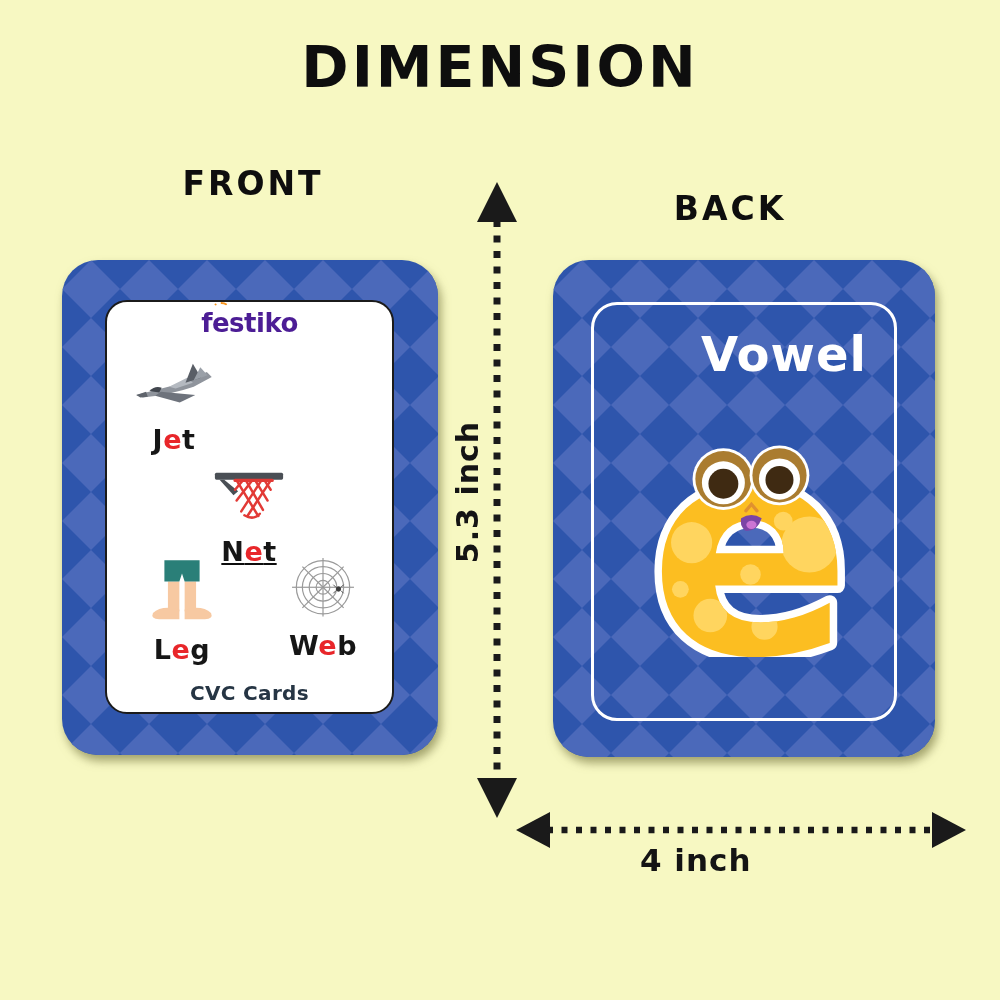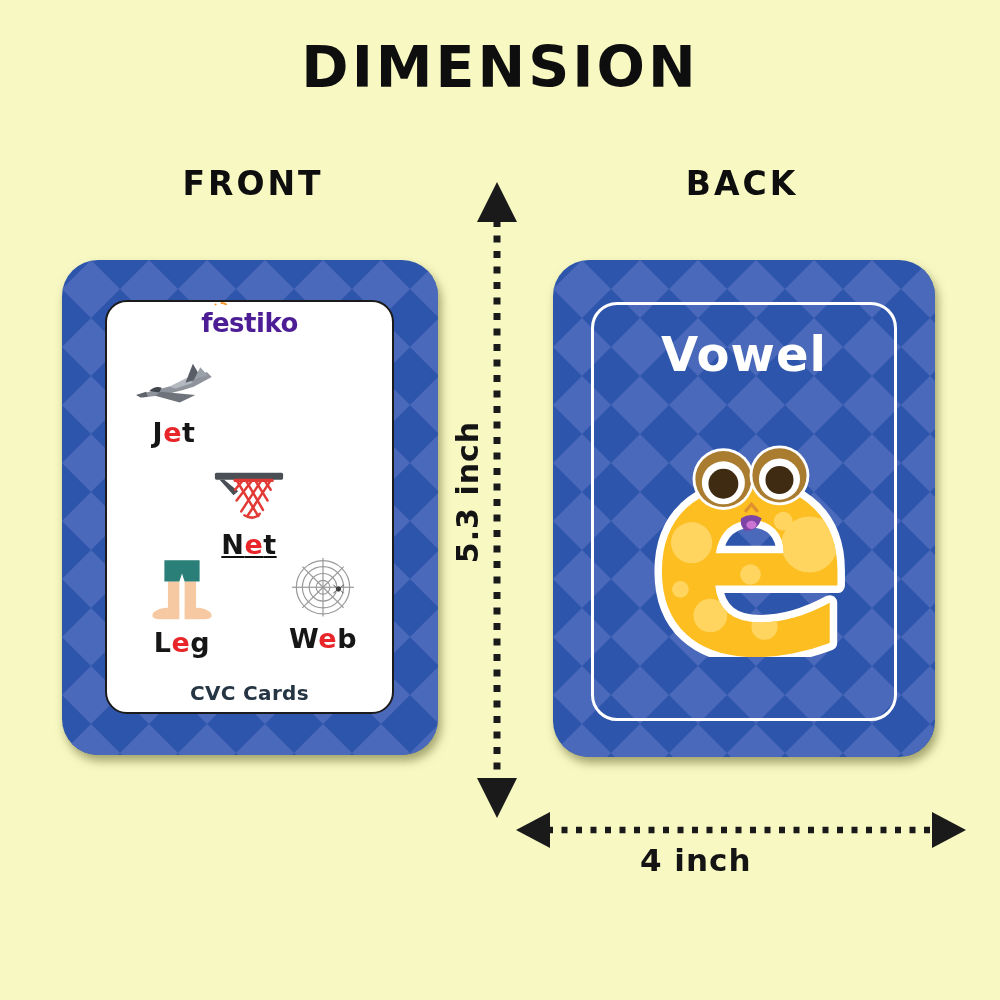--- a/index.html
+++ b/index.html
@@ -11,21 +11,21 @@
   }
   .title{
     position:absolute; left:0; top:34px; width:1000px;
     text-align:center; font-size:57px; font-weight:bold; letter-spacing:3px;
   }
   .side-label{
     position:absolute; top:164px; width:300px; text-align:center;
     font-size:33px; font-weight:bold; letter-spacing:3px;
   }
   .front-label{left:103px;}
-  .back-label{left:592px;}
+  .back-label{left:580px;margin-top:25px;}
 
   .card{position:absolute; filter:drop-shadow(3px 6px 5px rgba(95,95,40,.55));}
   .front-card{left:62px; top:260px; width:376px; height:495px;}
   .back-card{left:553px; top:260px; width:382px; height:497px;}
   .card-bg{position:absolute; left:0; top:0;}
 
   
   .front-panel{
     position:absolute; left:43px; top:40px; width:285px; height:410px;
     background:#ffffff; border:2px solid #1b1b1b; border-radius:22px;
@@ -33,42 +33,42 @@
   .brand{
     position:absolute; top:6px; left:0; width:100%; text-align:center;
     font-size:26px; font-weight:bold; letter-spacing:-0.5px; color:#4c1d95;
   }
   .brand .accent{position:relative; display:inline-block;}
   .brand .accent::before{
     content:""; position:absolute; left:0px; top:-6px; width:14px; height:9px;
     border:2.4px dashed #f7941d; border-color:#f7941d transparent transparent transparent;
     border-radius:50%;
   }
-  .item{position:absolute; display:flex; flex-direction:column; align-items:center; gap:1px;}
+  .item{position:absolute; display:flex; flex-direction:column; align-items:center; gap:8px;}
   .item-jet{left:-4px; top:52px; width:142px;}
   .item-den{left:146px; top:50px; width:136px;}
   .item-net{left:68px; top:166px; width:148px;text-decoration:underline;}
   .item-leg{left:0px;  top:254px; width:134px;margin-left:8px;}
   .item-web{left:150px; top:252px; width:132px;}
   .word{font-size:27px; font-weight:bold; letter-spacing:0.5px; line-height:1.05;}
   .word .b{color:#161616;}
   .word .r{color:#e8262a;}
   .panel-footer{
     position:absolute; bottom:7px; left:0; width:100%; text-align:center;
     font-size:20px; font-weight:bold; color:#263544; letter-spacing:0.3px;
   }
 
   
   .back-border{
     position:absolute; left:38px; top:42px; width:300px; height:413px;
     border:3px solid #ffffff; border-radius:26px;
   }
   .back-title{
     position:absolute; top:66px; left:0; width:100%; text-align:center;
-    font-size:48px; font-weight:bold; color:#ffffff; letter-spacing:1px;
+    font-size:48px; font-weight:bold; color:#ffffff; letter-spacing:1px;padding-left:40px;
   }
   .e-char{position:absolute; left:90px; top:172px;}
 
   
   .v-arrow{position:absolute; left:475px; top:182px;}
   .h-arrow{position:absolute; left:514px; top:808px;}
   .height-label{
     position:absolute; left:392px; top:474px; width:150px; height:36px;
     display:flex; align-items:center; justify-content:center;
     transform:rotate(-90deg);

